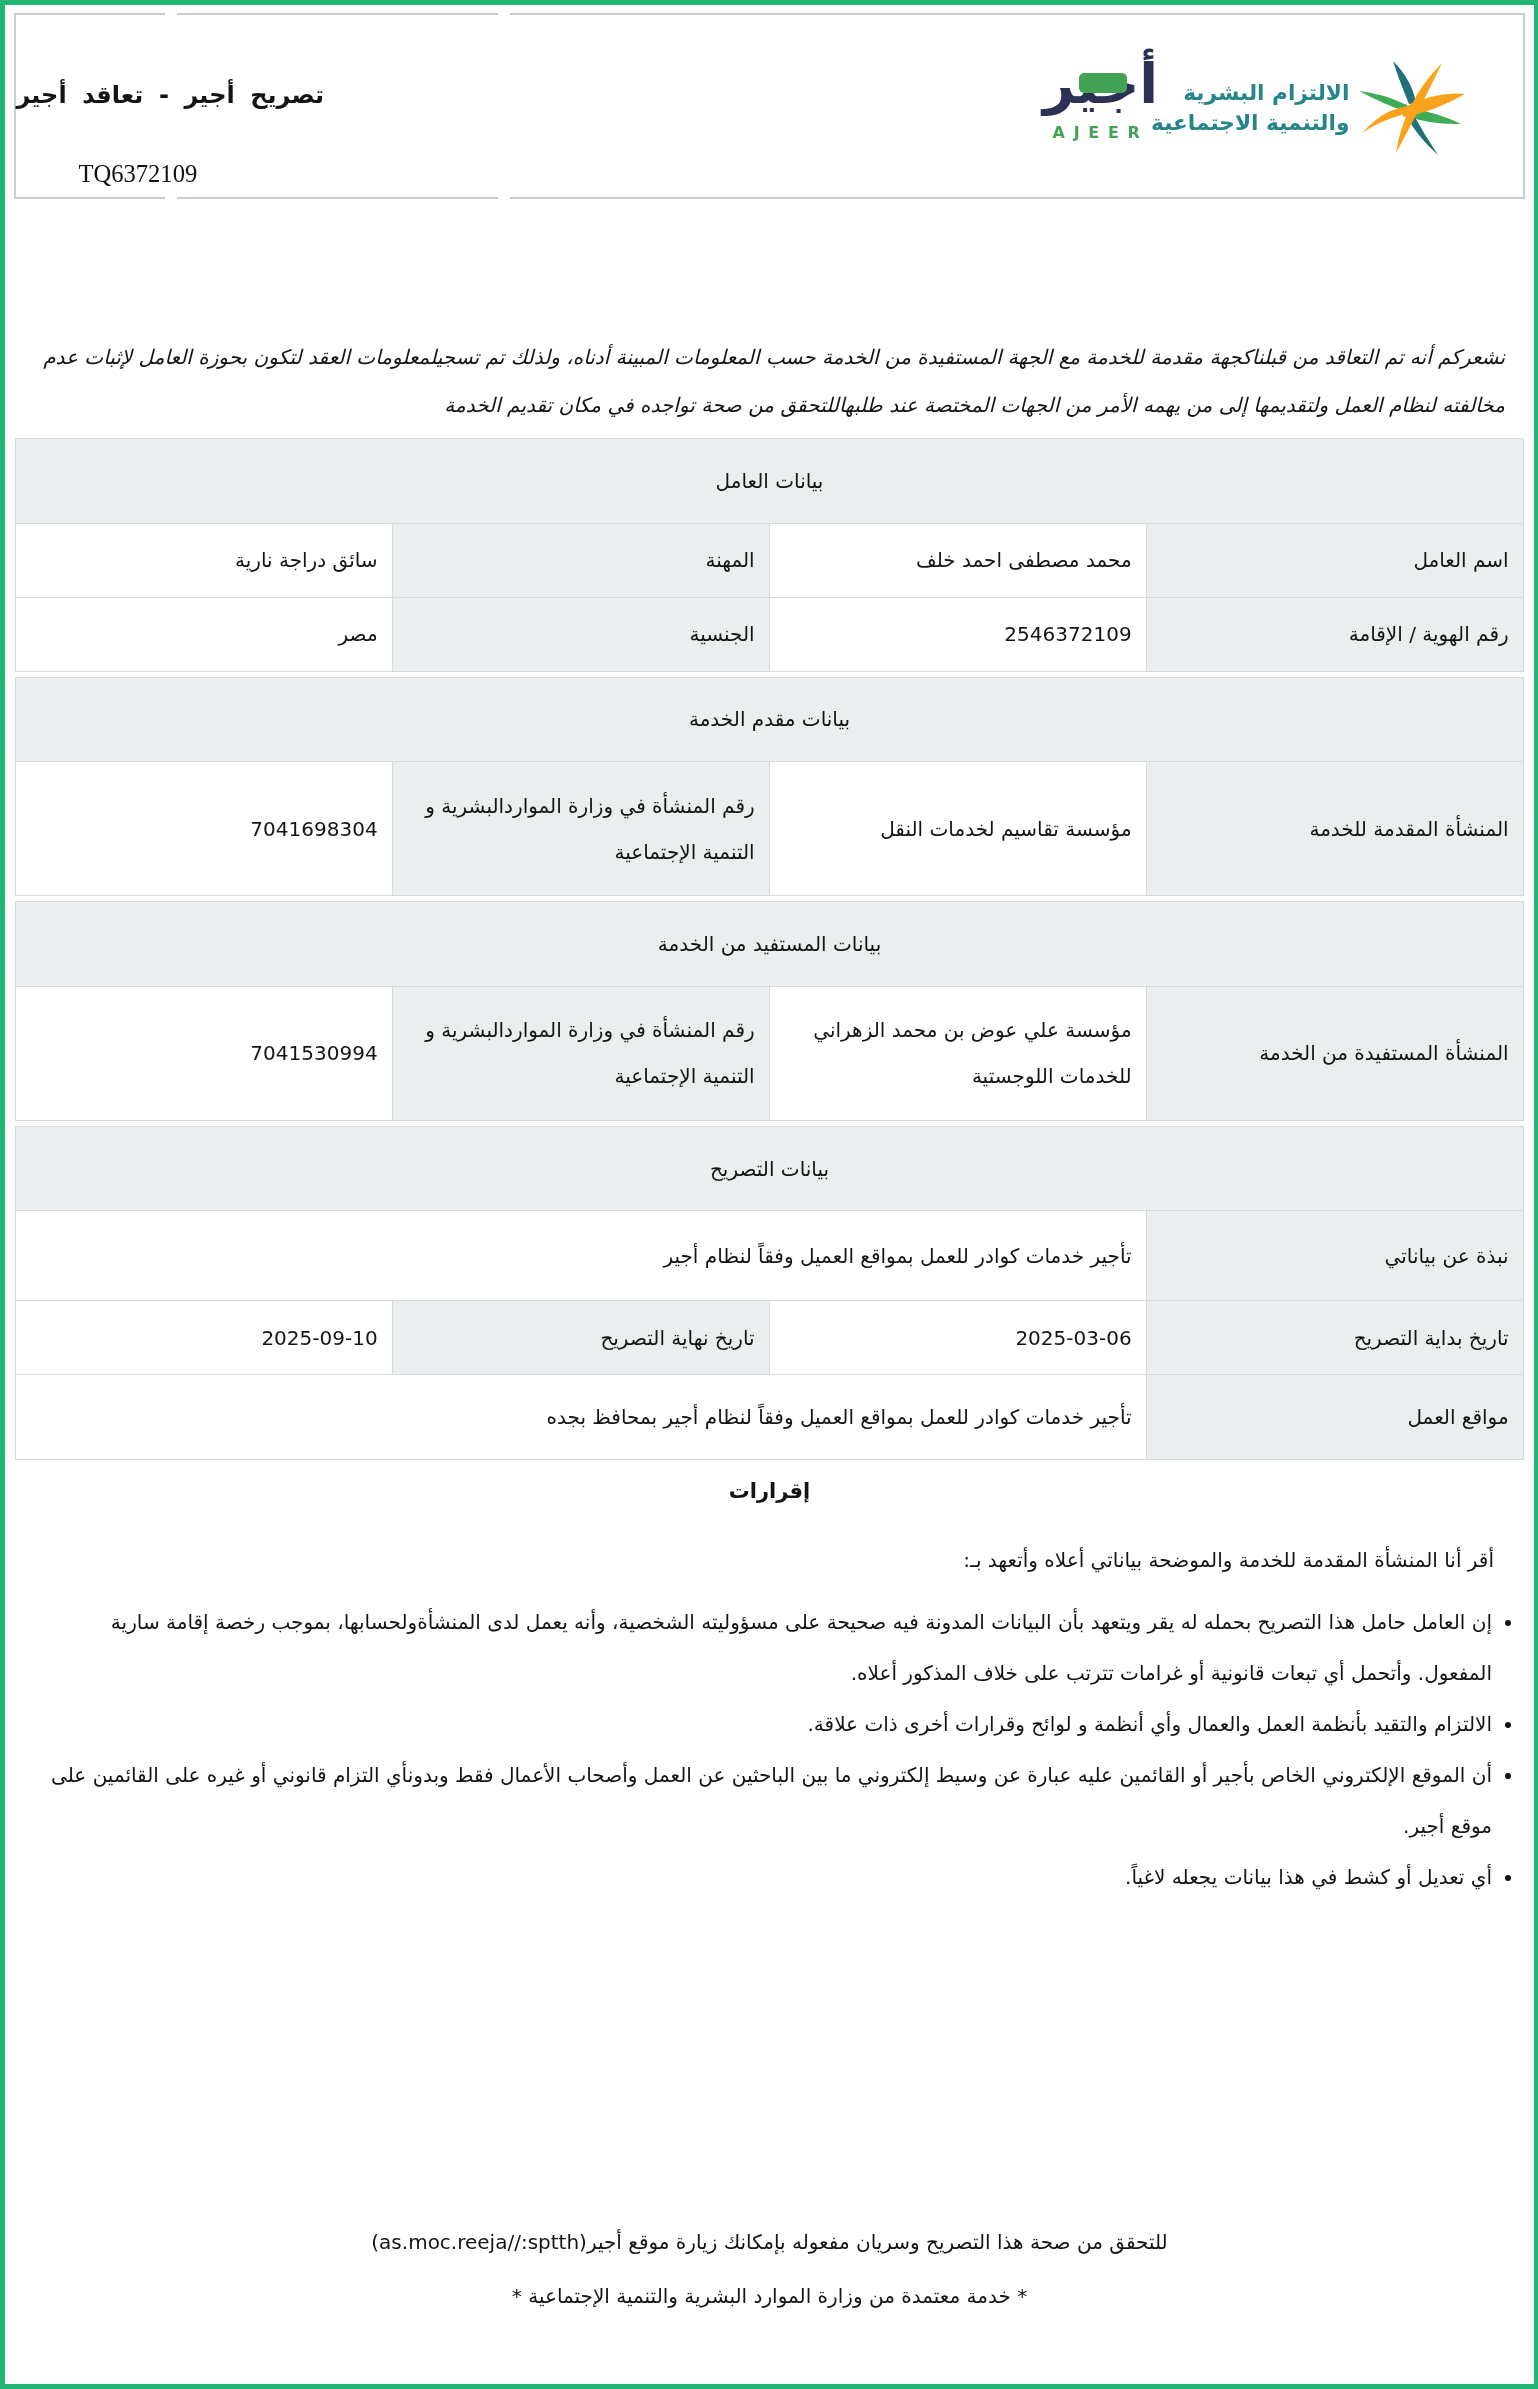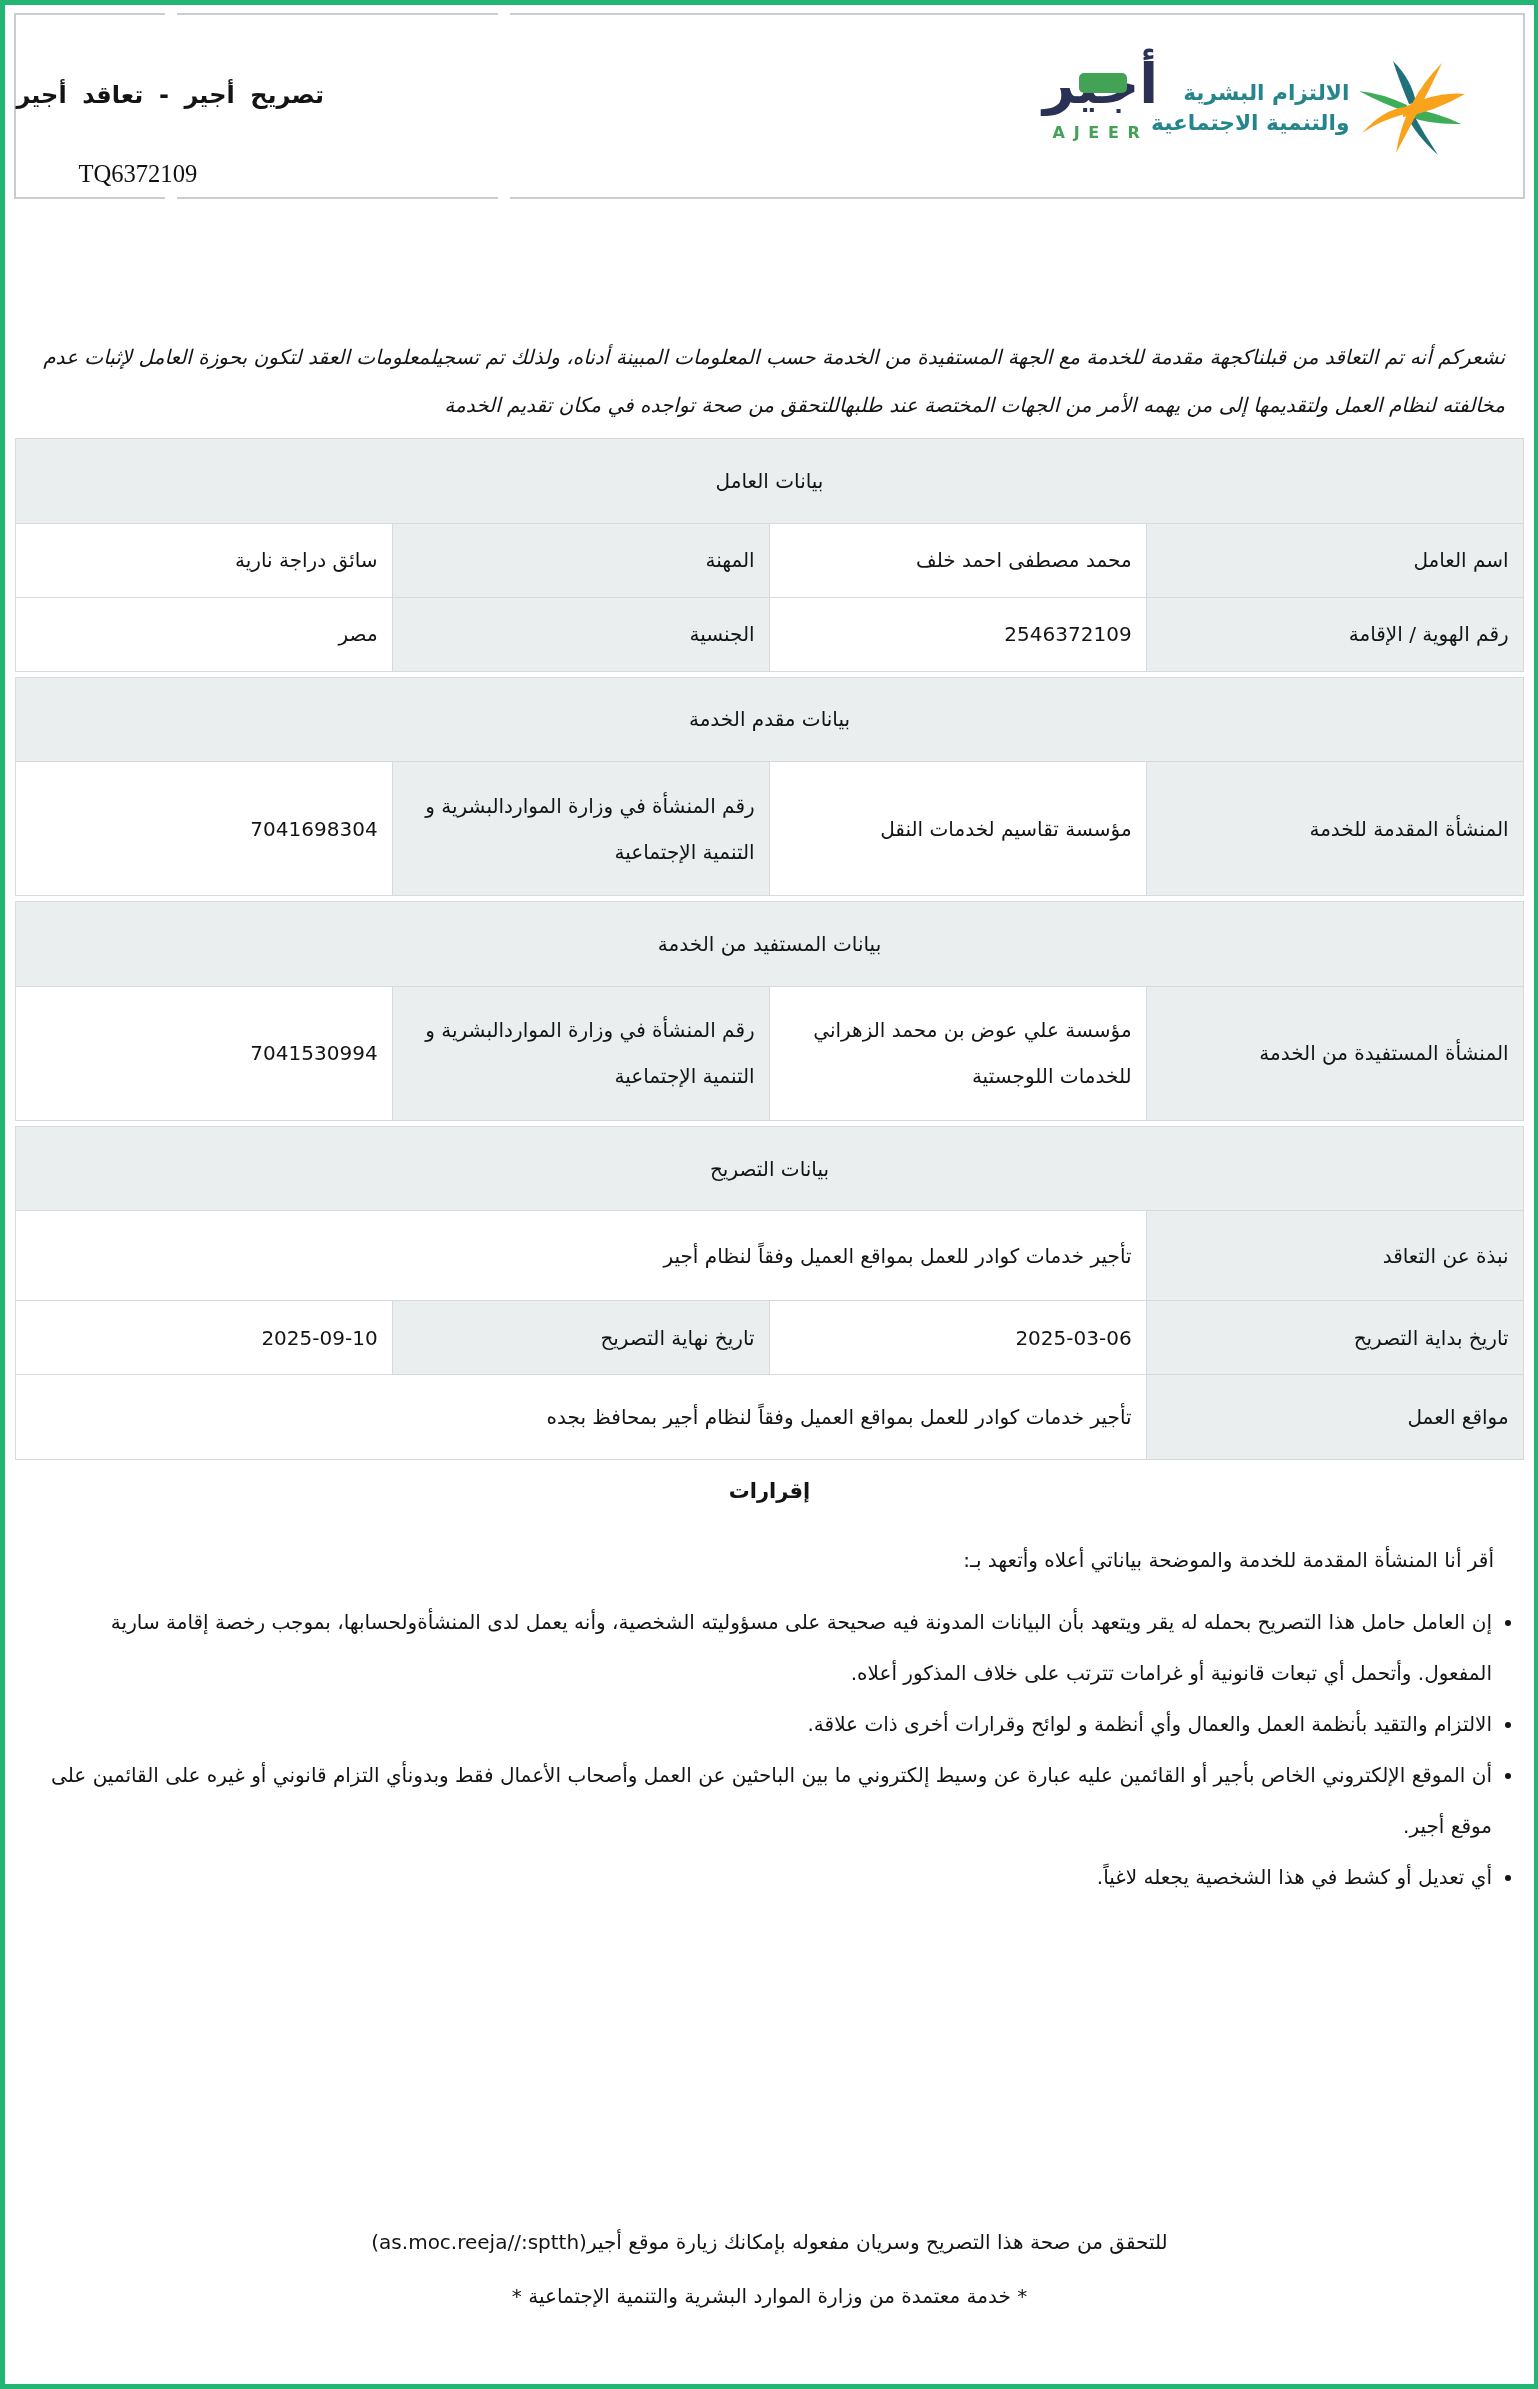--- a/index.html
+++ b/index.html
@@ -159,21 +159,21 @@
       </tr>
     </tbody>
       </table>
 
     <table class="sec">
       <tbody>
           <tr>
             <th class="band" colspan="4">بيانات التصريح</th>
           </tr>
       <tr class="rs">
-        <td class="lbl">نبذة عن التعاقد</td>
+        <td class="lbl">نبذة عن بياناتي</td>
         <td colspan="3">تأجير خدمات كوادر للعمل بمواقع العميل وفقاً لنظام أجير</td>
       </tr>
       <tr class="rd">
         <td class="lbl">تاريخ بداية التصريح</td>
         <td>2025-03-06</td>
         <td class="lbl">تاريخ نهاية التصريح</td>
         <td>2025-09-10</td>
       </tr>
       <tr class="rl">
         <td class="lbl">مواقع العمل</td>
@@ -182,21 +182,21 @@
     </tbody>
       </table>
   </div>
 
   <div class="decl-title">إقرارات</div>
   <div class="decl-intro">أقر أنا المنشأة المقدمة للخدمة والموضحة بياناتي أعلاه وأتعهد بـ:</div>
   <ul class="decl-list">
     <li>إن العامل حامل هذا التصريح بحمله له يقر ويتعهد بأن البيانات المدونة فيه صحيحة على مسؤوليته الشخصية، وأنه يعمل لدى المنشأةولحسابها، بموجب رخصة إقامة سارية المفعول. وأتحمل أي تبعات قانونية أو غرامات تترتب على خلاف المذكور أعلاه.</li>
     <li>الالتزام والتقيد بأنظمة العمل والعمال وأي أنظمة و لوائح وقرارات أخرى ذات علاقة.</li>
     <li>أن الموقع الإلكتروني الخاص بأجير أو القائمين عليه عبارة عن وسيط إلكتروني ما بين الباحثين عن العمل وأصحاب الأعمال فقط وبدونأي التزام قانوني أو غيره على القائمين على موقع أجير.</li>
-    <li>أي تعديل أو كشط في هذا الشخصية يجعله لاغياً.</li>
+    <li>أي تعديل أو كشط في هذا بيانات يجعله لاغياً.</li>
   </ul>
 
   <div class="footer">
     <div>للتحقق من صحة هذا التصريح وسريان مفعوله بإمكانك زيارة موقع أجير(as.moc.reeja//:sptth)</div>
     <div>* خدمة معتمدة من وزارة الموارد البشرية والتنمية الإجتماعية *</div>
   </div>
 
 </div>
 
 

